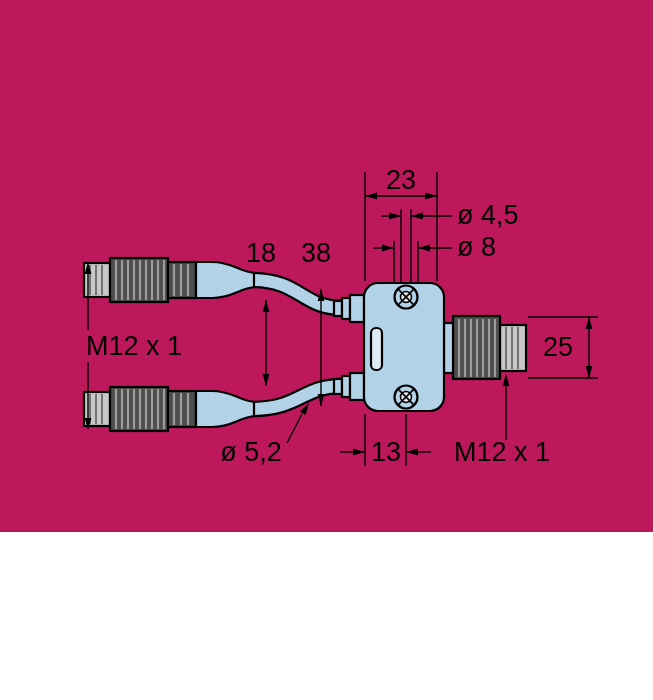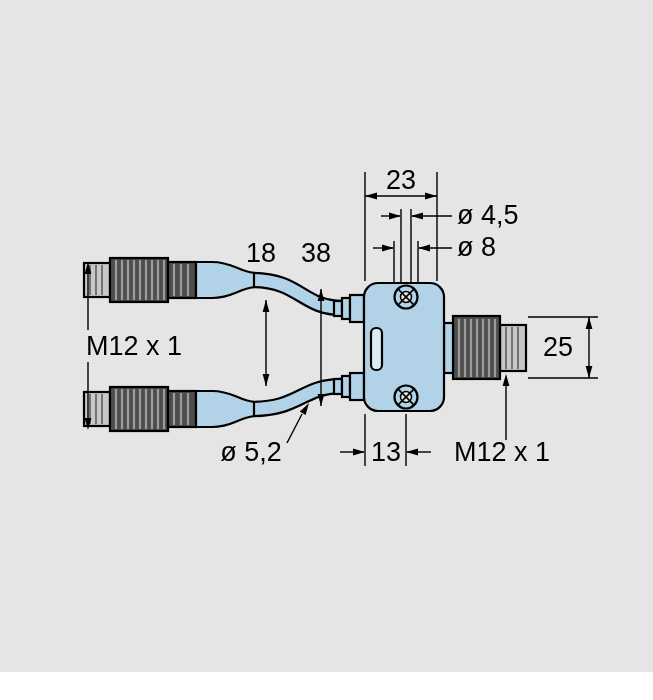--- a/index.html
+++ b/index.html
@@ -1,16 +1,16 @@
 <!DOCTYPE html>
 <html><head>
 <meta charset="utf-8">
 <style>
   html,body{margin:0;padding:0;background:#ffffff;}
-  .stage{width:653px;height:672px;position:relative;background:#e5e5e5;overflow:hidden;}
+  .stage{width:653px;height:532px;position:relative;background:#be185d;overflow:hidden;}
   svg{display:block;}
   .part{stroke:#000;stroke-width:2.2;}
   .thin{stroke:#000;stroke-width:1.4;fill:none;}
   .cable-under{stroke:#000;stroke-width:16.5;fill:none;}
   .cable-over{stroke-width:12;fill:none;}
   .knurlline{fill:none;stroke-width:2.2;}
   .threadline{fill:none;stroke:#555;stroke-width:1.5;}
   .screwline{stroke:#000;stroke-width:1.6;}
   .arrow{fill:#000;stroke:none;}
   .dimtext{font-family:"Liberation Sans",sans-serif;font-size:27px;fill:#000;}

